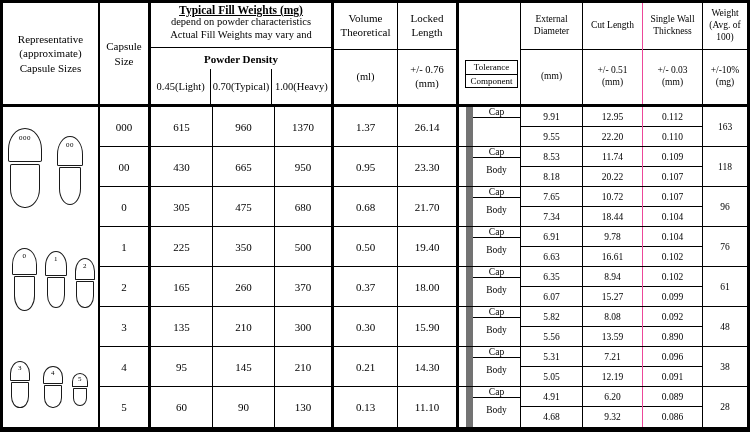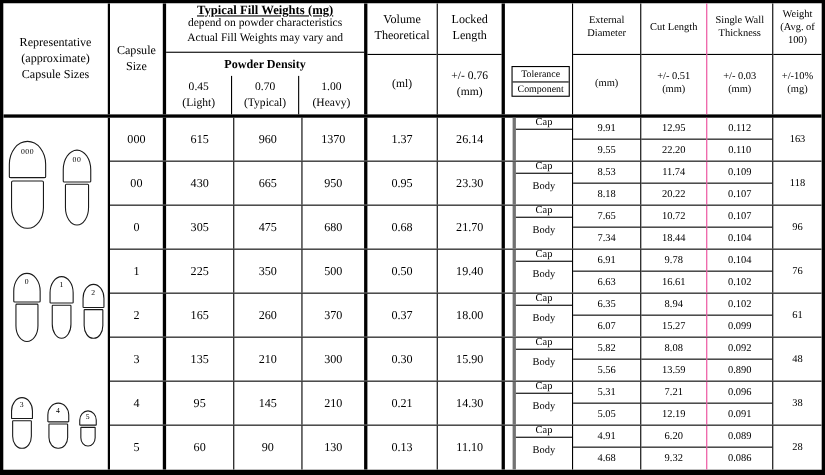--- a/index.html
+++ b/index.html
@@ -29,21 +29,21 @@
   .hcell { display:flex; flex-direction:column; align-items:center; justify-content:center;
            text-align:center; font-size:11px; line-height:1.3; }
 
   .fwgroup { display:flex; flex-direction:column; }
   .fw-head { height:45px; border-bottom:1px solid #000; text-align:center; padding-top:1px; }
   .fw-title { font-size:11.5px; font-weight:bold; text-decoration:underline; }
   .fw-note { font-size:10.5px; line-height:1.22; }
   .fw-pd { height:21px; display:flex; align-items:center; justify-content:center;
            font-weight:bold; font-size:11px; }
   .fw-dens { flex:1; display:flex; }
-  .fw-dcell { flex:1; display:flex; flex-direction:column; align-items:center; justify-content:center;
+  .fw-dcell { flex:1; display:flex; flex-direction:row; align-items:center; justify-content:center;
               font-size:10.5px; line-height:1.25; border-right:1px solid #000; }
   .fw-dcell:last-child { border-right:none; }
 
   .split { display:flex; flex-direction:column; }
   .split .top { height:47px; border-bottom:1px solid #000; display:flex; flex-direction:column;
                 align-items:center; justify-content:center; text-align:center; font-size:11px; line-height:1.25; }
   .split .bot { flex:1; display:flex; flex-direction:column; align-items:center; justify-content:center;
                 text-align:center; font-size:10.5px; line-height:1.3; }
   .small .top, .small .bot { font-size:9.5px; line-height:1.25; }
 
@@ -61,21 +61,21 @@
   .row:last-child { border-bottom:none; }
   .cell { display:flex; align-items:center; justify-content:center; font-size:11px; }
   .sm { font-size:9.5px; }
 
   .subcol { display:flex; flex-direction:column; }
   .sub { height:20px; display:flex; align-items:center; justify-content:center; font-size:9.5px; }
   .sub.capline { border-bottom:1px solid #000; }
   .subcol .sub:last-child { flex:1; height:auto; }
 
   .tccell { display:flex; }
-  .tcinner { margin-left:7px; flex:1; border-left:3px solid #737373; display:flex; flex-direction:column; }
+  .tcinner { margin-left:7px; flex:1; border-left:7px solid #737373; display:flex; flex-direction:column; }
   .tccap { height:20px; border-bottom:1px solid #000; display:flex; align-items:center; justify-content:center; font-size:9.5px; }
   .tcbody { flex:1; display:flex; align-items:center; justify-content:center; font-size:9.5px;margin-top:47px; }
 
   
   .capsule { position:absolute; }
   .capsule .ctop { position:absolute; top:0; left:0; right:0; height:43%;
                    border:1.5px solid #1a1a1a; background:#fff;
                    border-radius:50% 50% 6% 6% / 62% 62% 4% 4%; }
   .capsule .cbot { position:absolute; top:45%; left:7%; right:7%; bottom:0;
                    border:1.3px solid #1a1a1a; background:#fff;

